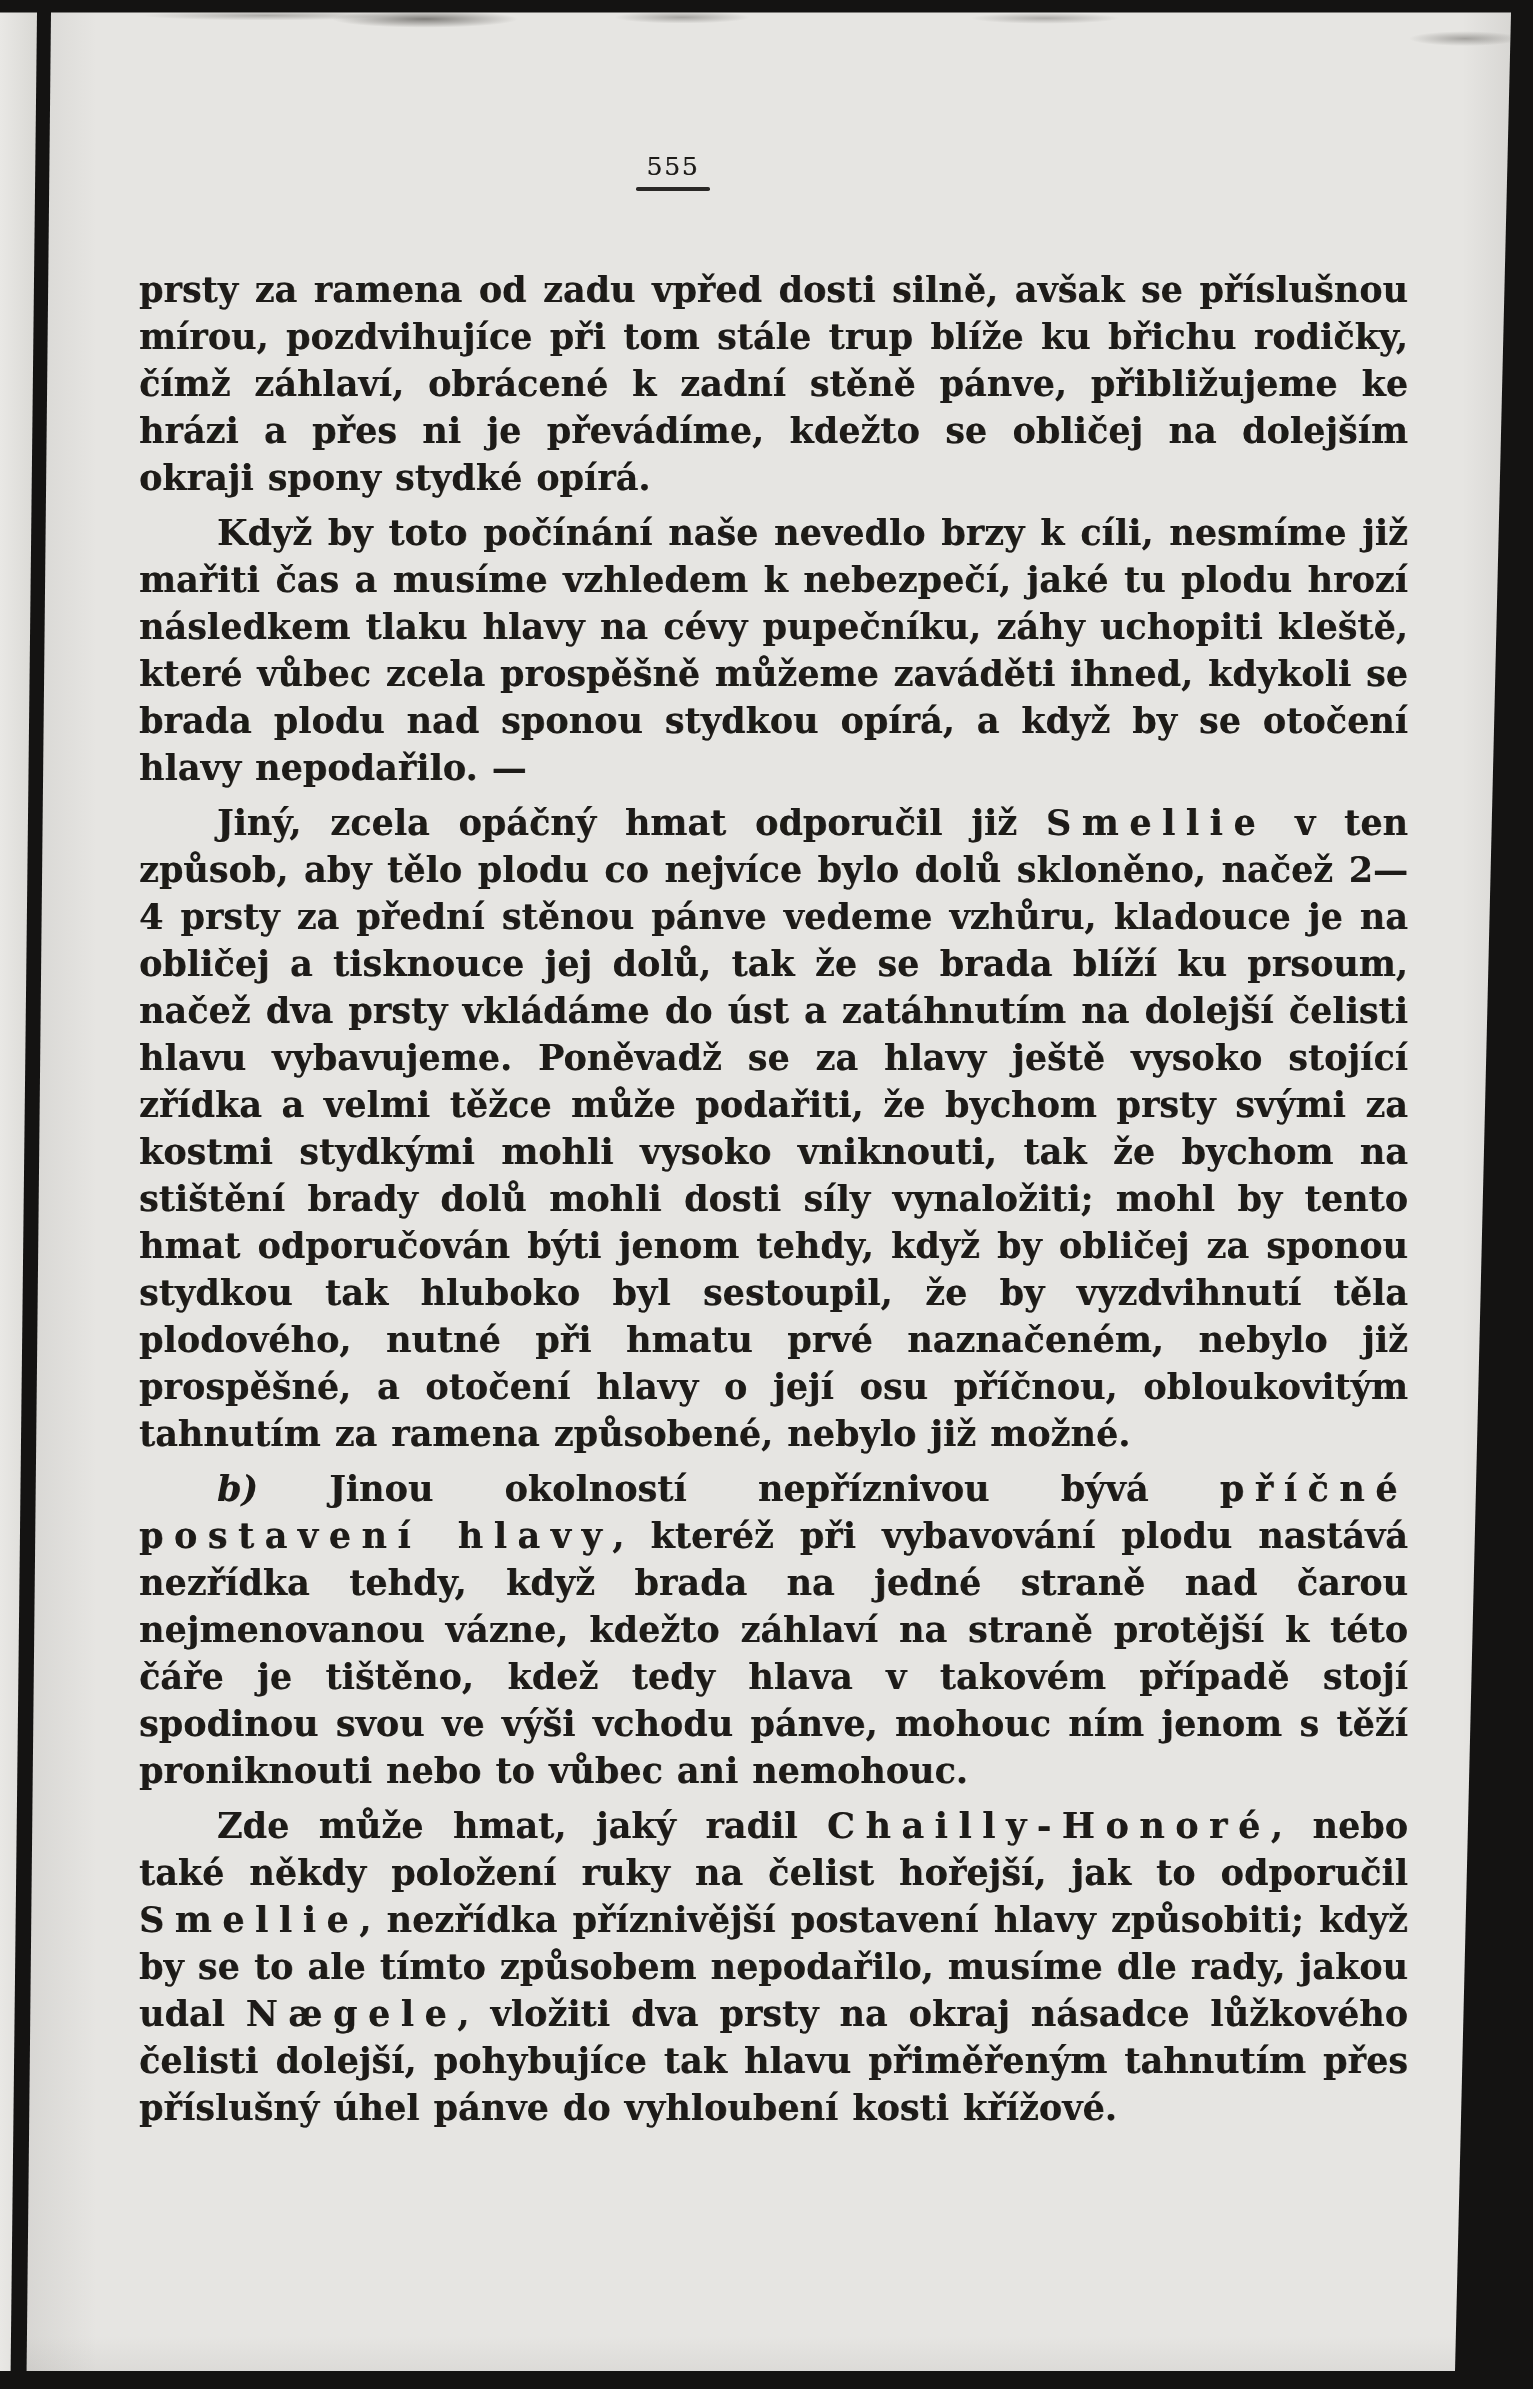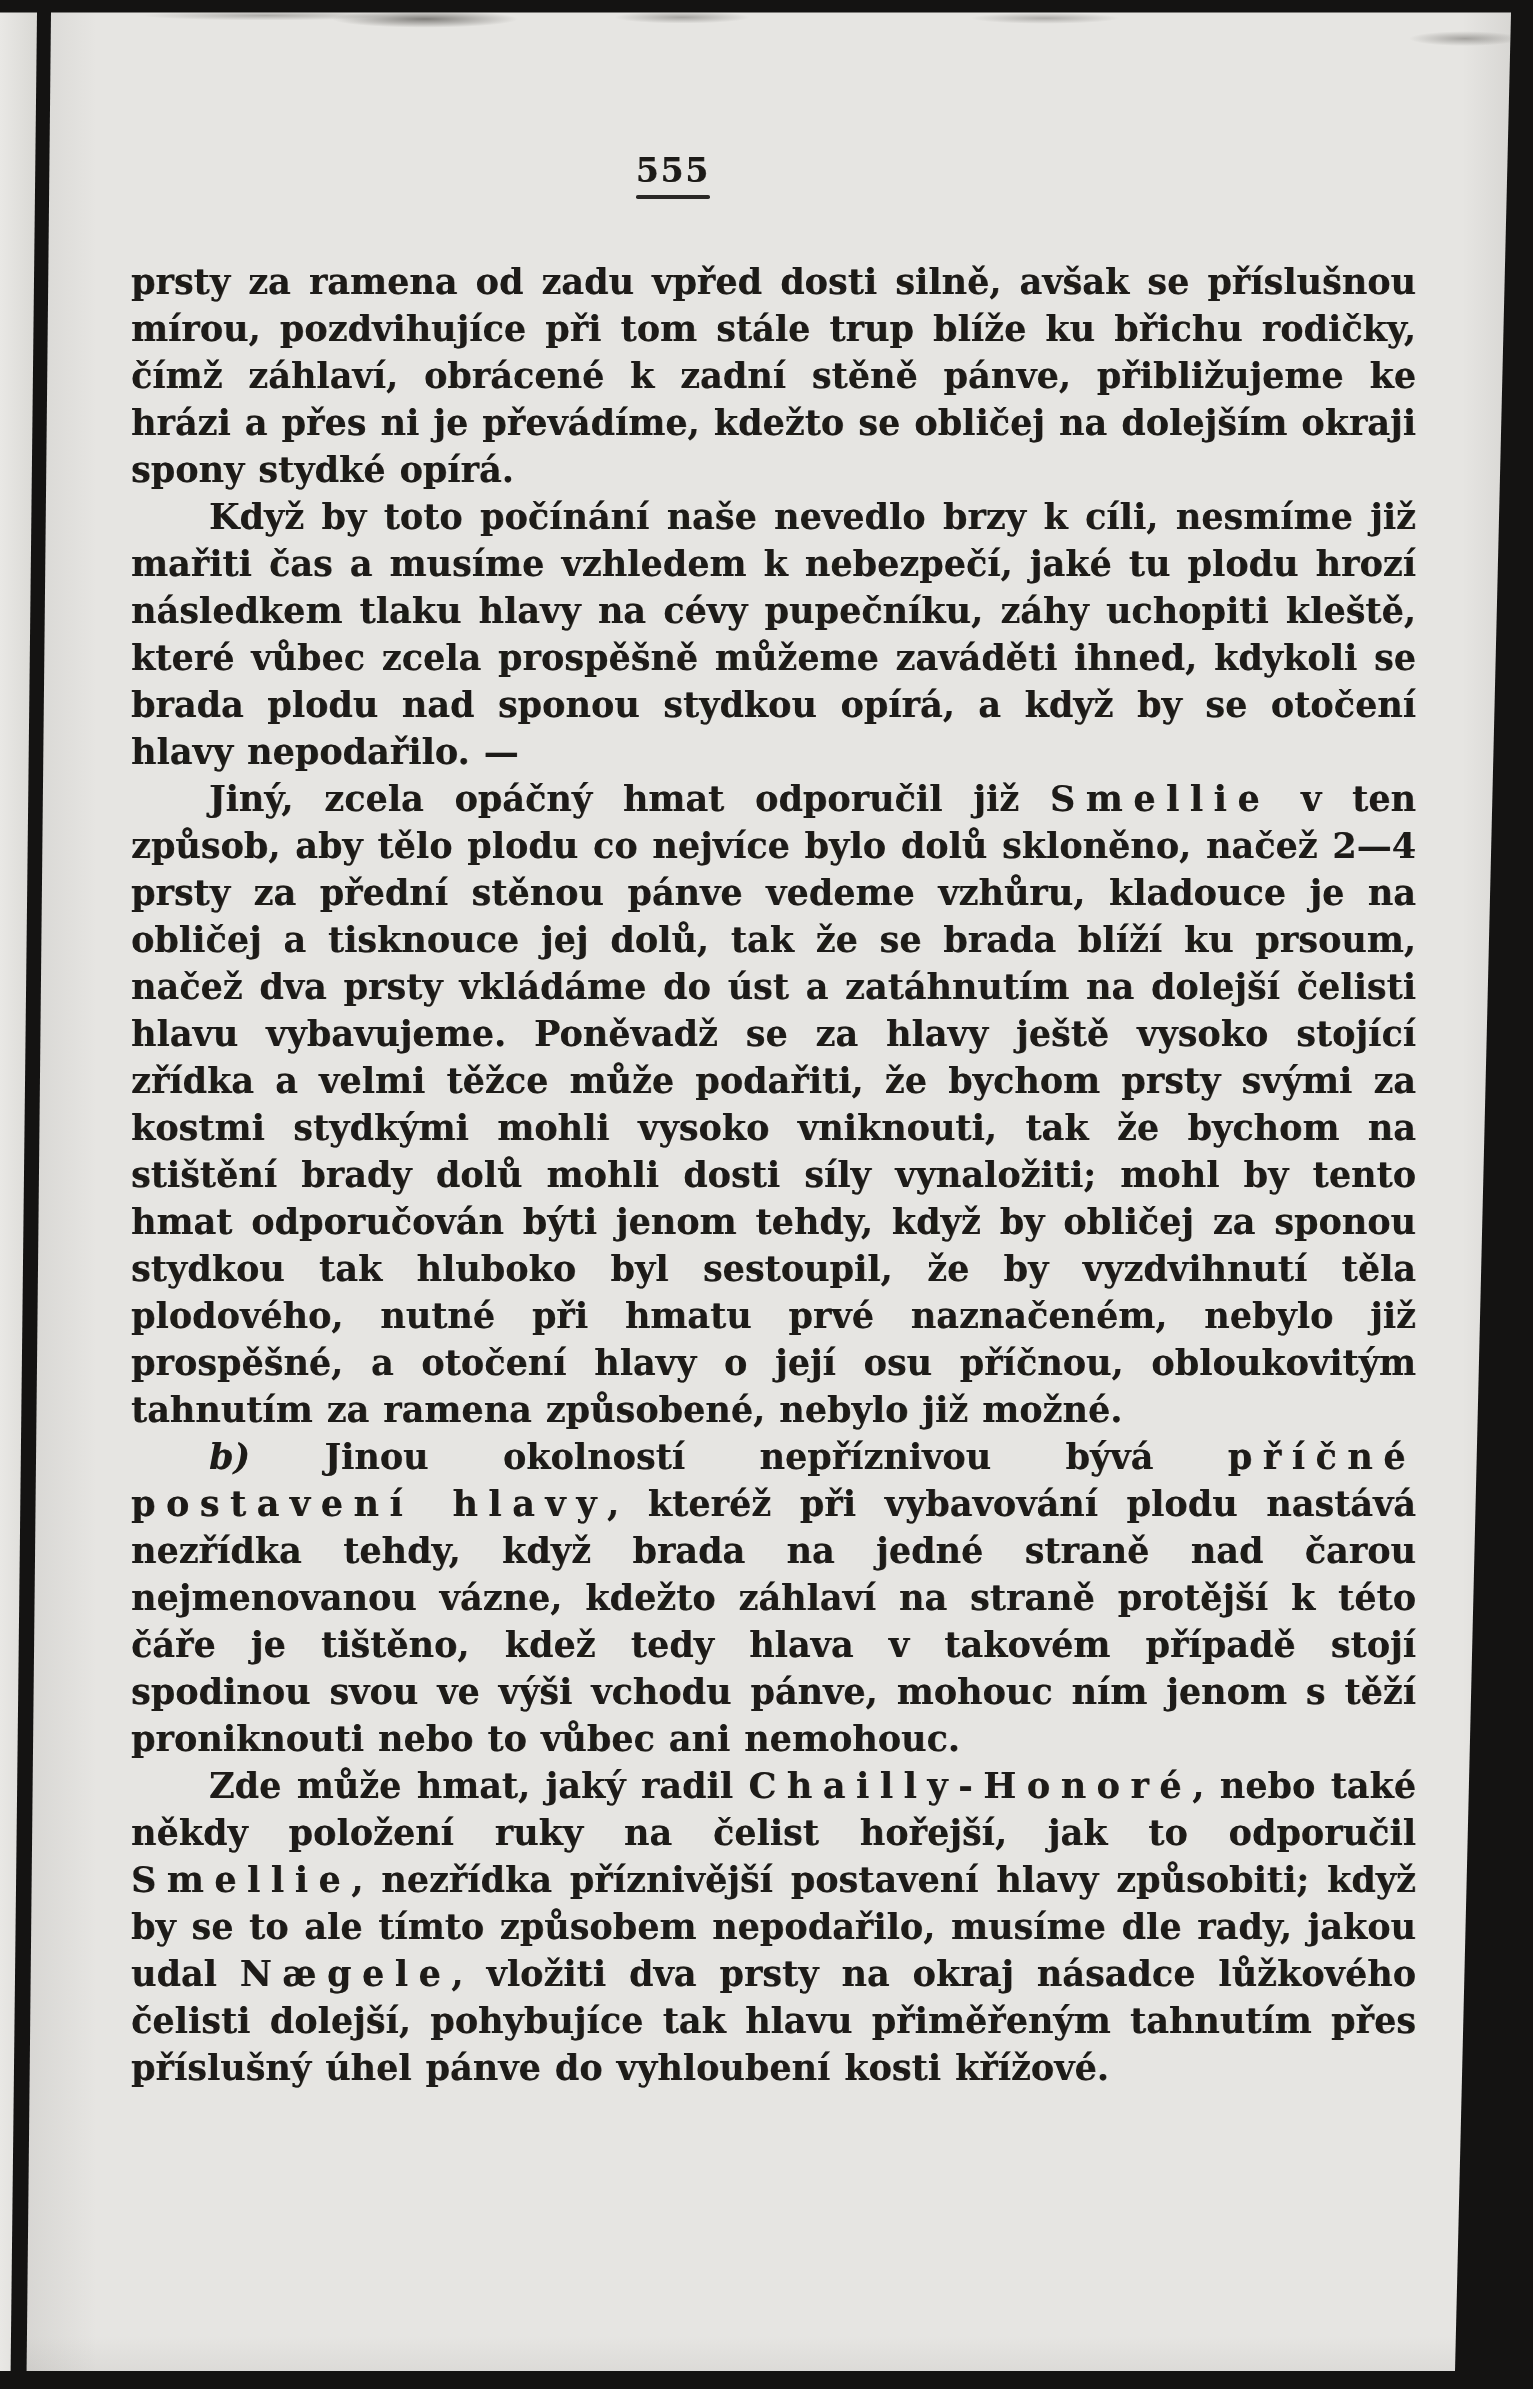--- a/index.html
+++ b/index.html
@@ -44,37 +44,37 @@
       radial-gradient(ellipse 80px 10.6px  at 1465px 26.6px,rgba(45,42,38,0.35), rgba(45,42,38,0) 70%),
       radial-gradient(ellipse 177px 7px  at 266px 3.5px,  rgba(45,42,38,0.30), rgba(45,42,38,0) 70%);
     pointer-events: none;
   }
 
   .pageno-wrap {
     position: absolute; top: 142px; left: 620px; width: 106px;
     text-align: center;
   }
   .pageno {
-    font-size: 33px; font-weight: 700; color: var(--ink);
+    font-size: 25px; font-weight: 400; color: var(--ink);
     line-height: 1; letter-spacing: 1.8px;
     text-shadow: 0.4px 0.4px 0.4px rgba(25,22,18,0.65);
   }
   .pageno-rule {
     width: 74px; height: 3.5px; margin: 8px auto 0;
     background: #2a2826; border-radius: 1.8px;
   }
 
   .text {
     position: absolute; left: 131px; top: 246px; width: 1285px;
     color: var(--ink);
     font-size: 35px; font-weight: 700; line-height: 47px;
     text-align: justify; word-spacing: 1.8px;
     text-shadow: 0.4px 0.4px 0.4px rgba(25,22,18,0.55);
   }
-  .para { margin: 0; }
+  .para { margin: 8px; }
   .para.indent { text-indent: 78px; }
   .spaced { letter-spacing: 0.30em; }
   .italic { font-style: italic; }
 </style>
 </head>
 <body>
 
 <div class="scan">
   <div class="neighbor"></div>
   <div class="page">

